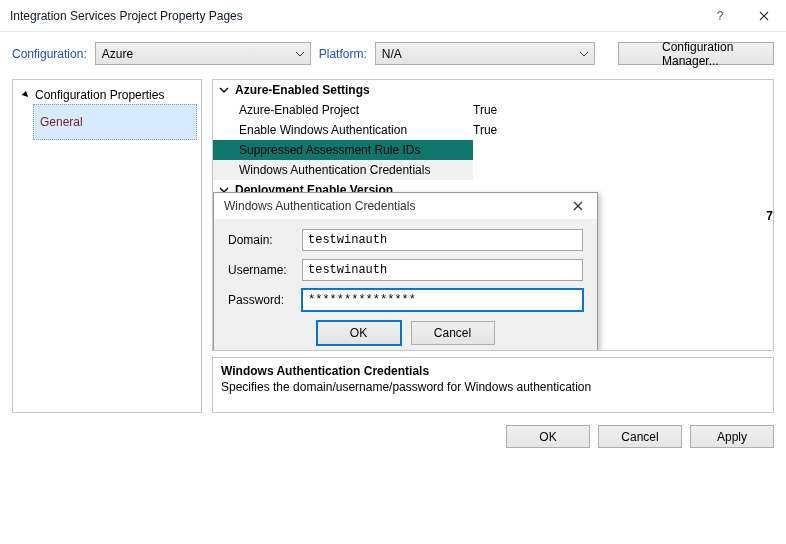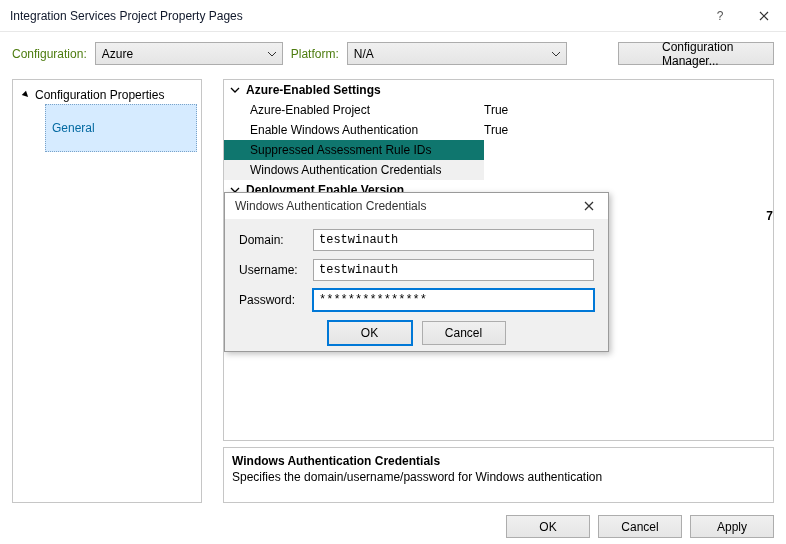--- a/index.html
+++ b/index.html
@@ -6,33 +6,33 @@
   html, body { margin: 0; padding: 0; }
   body { width: 786px; height: 544px; background: #fff; }
 
   
   .titlebar { height: 32px; background: #fff; border-bottom: 1px solid #e8e8e8; display: flex; align-items: center; padding-left: 10px; }
   .titlebar .title { flex: 1; color: #0f172a; }
   .titlebar .btn { width: 44px; height: 30px; display: flex; align-items: center; justify-content: center; color: #555; cursor: pointer; }
 
   
   .configrow { display: flex; align-items: center; gap: 8px; padding: 10px 12px 14px 12px; }
-  .configrow label { color: #4d7c0f; }
+  .configrow label { color: #1d4ed8; }
   .select { display: flex; align-items: center; justify-content: space-between; height: 23px; border: 1px solid #adadad; background: linear-gradient(#f0f0f0,#e5e5e5); padding: 0 6px; cursor: pointer; }
-  .sel-config { width: 188px; }
+  .sel-config { width: 216px; }
   .sel-platform { width: 220px; }
   .chev { width: 8px; height: 8px; display: inline-block; }
   .btn3d { height: 23px; display: flex; align-items: center; justify-content: center; border: 1px solid #adadad; background: linear-gradient(#f0f0f0,#e5e5e5); padding: 0 10px; cursor: pointer; }
   .btn3d.wide { width: 156px; padding-left: 43px; }
 
   
-  .mainwrap { display: flex; gap: 21px; padding: 0 12px; height: 424px; }
+  .mainwrap { display: flex; gap: 10px; padding: 0 12px; height: 334px; }
   .treepanel { width: 190px; border: 1px solid #c6c6c6; background: #fff; padding: 6px 4px; }
   .tree-root { display: flex; align-items: center; gap: 4px; padding: 2px 4px; }
-  .tree-child { margin-left: 28px; padding: 16px 6px; background: #d6ebff; border: 1px dotted #7aa3c9; color: #0369a1; }
+  .tree-child { margin-left: 16px; padding: 10px 6px; background: #d6ebff; border: 1px dotted #7aa3c9; color: #7f1d1d; }
 
   .rightcol { flex: 1; display: flex; flex-direction: column; gap: 6px; }
   .gridpanel { flex: 1; border: 1px solid #c6c6c6; background: #fff; position: relative; overflow: hidden; }
   .group { display: flex; align-items: center; gap: 6px; font-weight: bold; padding: 3px 6px; cursor: pointer; }
   .row { display: flex; height: 20px; }
   .row .lbl { width: 260px; padding-left: 26px; display: flex; align-items: center; }
   .row .val { flex: 1; font-weight: normal; display: flex; align-items: center; }
   .row.sel .lbl { background: #0f766e; }
   .row.sel2 .lbl { background: #f0f0f0; }
 

